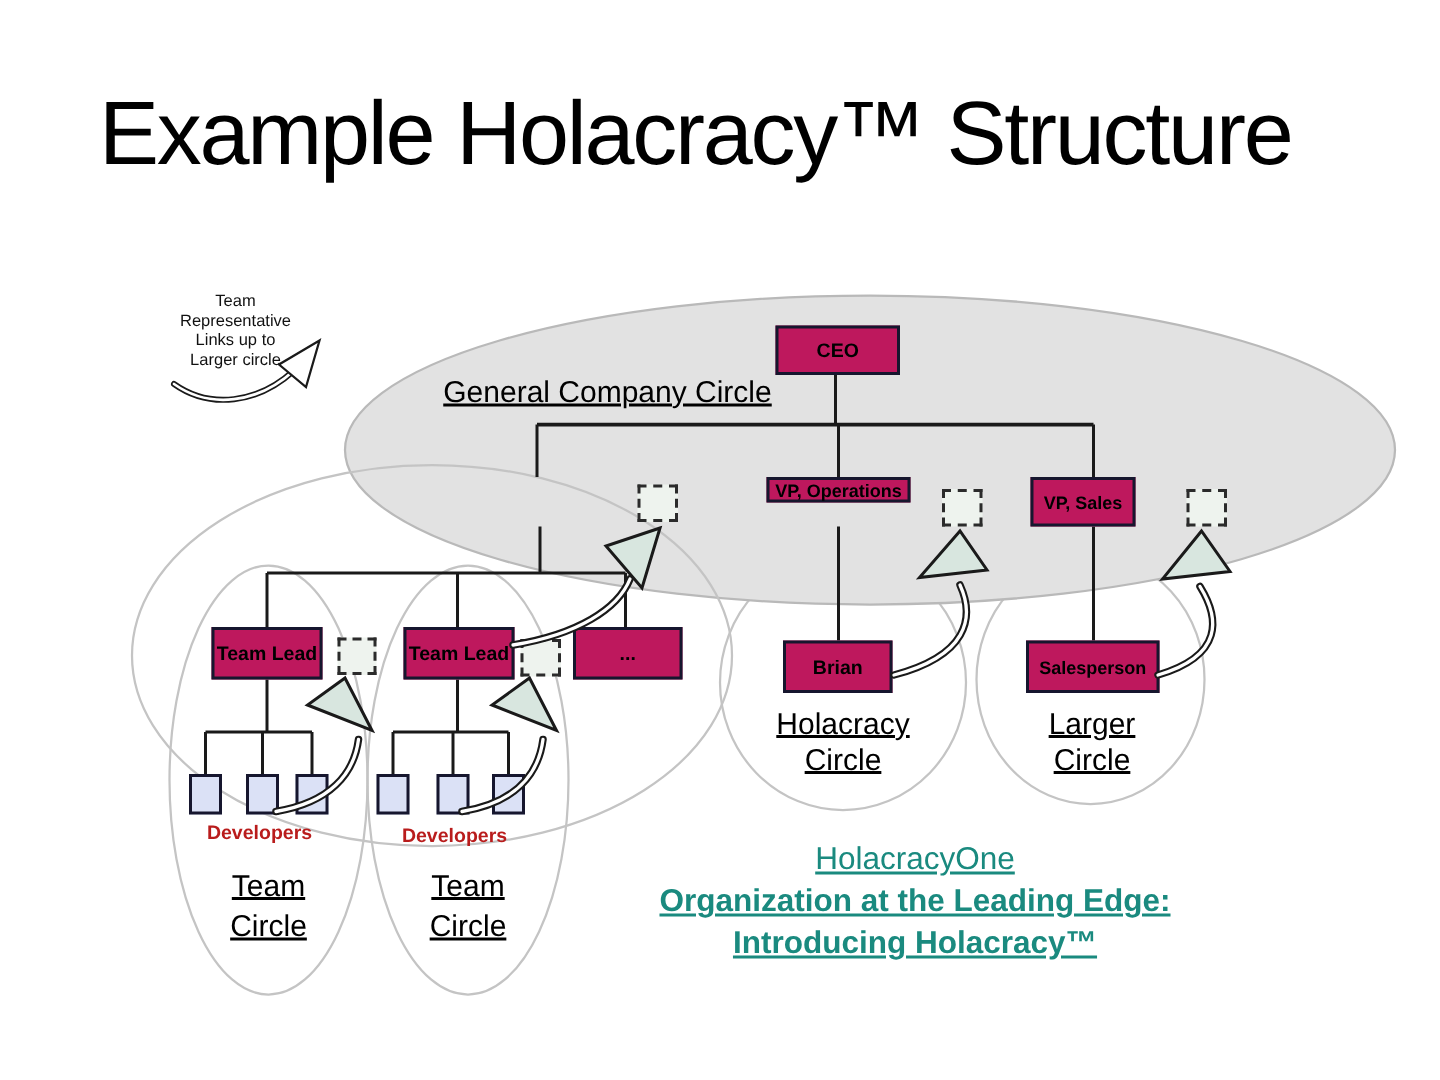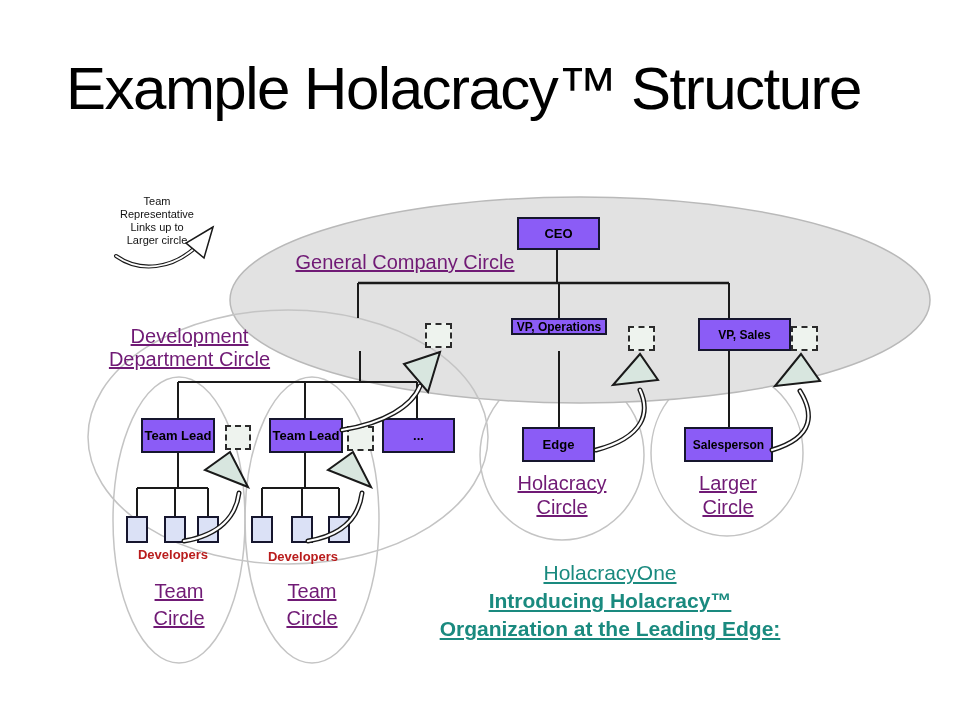--- a/index.html
+++ b/index.html
@@ -8,35 +8,35 @@
     font-family:Liberation Sans, sans-serif;
   }
   .abs{position:absolute;}
   #title{
     left:66px;top:54px;width:850px;height:70px;
     font-size:60px;letter-spacing:-1.5px;color:#000;white-space:nowrap;
   }
   svg.layer{position:absolute;left:0;top:0;width:960px;height:720px;}
   #arrow-layer{pointer-events:none;}
   .box{
-    position:absolute;background:#8b5cf6;border:2px solid #16162e;
+    position:absolute;background:#be185d;border:2px solid #16162e;
     display:flex;align-items:center;justify-content:center;
     font-weight:bold;font-size:12px;color:#000;box-sizing:border-box;
     text-align:center;line-height:1;
   }
   .box.lg{font-size:13px;}
   .dashed{
     position:absolute;background:#eef3ee;border:2px dashed #2b2b2b;box-sizing:border-box;
   }
   .sq{
     position:absolute;width:22px;height:27px;background:#dbe1f6;
     border:2px solid #16162e;box-sizing:border-box;
   }
   .glabel{
-    position:absolute;color:#701a75;font-size:20px;text-align:center;
+    position:absolute;color:#000000;font-size:20px;text-align:center;
     text-decoration:underline;line-height:23px;
   }
   .blabel{
     position:absolute;color:#b91c1c;font-size:13px;font-weight:bold;text-align:center;
   }
   #legend{
     position:absolute;left:92px;top:195px;width:130px;
     font-size:11px;line-height:13px;color:#111;text-align:center;
   }
   #footer{
@@ -81,24 +81,20 @@
       <path d="M208,488 V516"></path>
       <path d="M305,453 V488"></path>
       <path d="M262,488 H339"></path>
       <path d="M262,488 V516"></path>
       <path d="M302,488 V516"></path>
       <path d="M339,488 V516"></path>
     </g>
   </svg>
 
   <div class="glabel" style="left:285px;top:251px;width:240px;">General Company Circle</div>
-  <div class="glabel" style="left:92px;top:325px;width:195px;">
-    <span>Development</span><br>
-    <span>Department Circle</span>
-  </div>
   <div class="glabel" style="left:482px;top:471px;width:160px;line-height:24px;">
     <span>Holacracy</span><br>
     <span>Circle</span>
   </div>
   <div class="glabel" style="left:650px;top:471px;width:156px;line-height:24px;">
     <span>Larger</span><br>
     <span>Circle</span>
   </div>
   <div class="glabel" style="left:129px;top:578px;width:100px;line-height:27px;">
     <span>Team</span><br>
@@ -111,25 +107,25 @@
 
   <div id="legend">
     <span>Team</span><br>
     <span>Representative</span><br>
     <span>Links up to</span><br>
     <span>Larger circle</span>
   </div>
 
   <div class="box lg" style="left:517px;top:217px;width:83px;height:33px;">CEO</div>
   <div class="box" style="left:511px;top:318px;width:96px;height:17px;">VP, Operations</div>
-  <div class="box" style="left:687px;top:318px;width:93px;height:33px;margin-left:11px;">VP, Sales</div>
+  <div class="box" style="left:687px;top:318px;width:70px;height:33px;">VP, Sales</div>
   <div class="box lg" style="left:141px;top:418px;width:74px;height:35px;">Team Lead</div>
   <div class="box lg" style="left:269px;top:418px;width:74px;height:35px;">Team Lead</div>
   <div class="box lg" style="left:382px;top:418px;width:73px;height:35px;">...</div>
-  <div class="box lg" style="left:522px;top:427px;width:73px;height:35px;">Edge</div>
+  <div class="box lg" style="left:522px;top:427px;width:73px;height:35px;">Brian</div>
   <div class="box" style="left:684px;top:427px;width:89px;height:35px;">Salesperson</div>
 
   <div class="dashed" style="left:425px;top:323px;width:27px;height:25px;"></div>
   <div class="dashed" style="left:628px;top:326px;width:27px;height:25px;"></div>
   <div class="dashed" style="left:791px;top:326px;width:27px;height:25px;"></div>
   <div class="dashed" style="left:225px;top:425px;width:26px;height:25px;"></div>
   <div class="dashed" style="left:347px;top:426px;width:27px;height:25px;"></div>
 
   <div class="sq" style="left:126px;top:516px;"></div>
   <div class="sq" style="left:164px;top:516px;"></div>
@@ -169,17 +165,17 @@
     </g>
     <g>
       <path d="M308,541 C344,535 359,516 362,493" stroke="#1a1a1a" stroke-width="5" fill="none" stroke-linecap="round"></path>
       <path d="M308,541 C344,535 359,516 362,493" stroke="#ffffff" stroke-width="2.2" fill="none" stroke-linecap="round"></path>
       <polygon points="353,452 328,470 371,487" fill="#d8e6df" stroke="#1a1a1a" stroke-width="2"></polygon>
     </g>
   </svg>
 
   <div id="footer">
     <span class="tlink">HolacracyOne</span>
+    <span class="tlink bold">Organization at the Leading Edge:</span>
     <span class="tlink bold">Introducing Holacracy™</span>
-    <span class="tlink bold">Organization at the Leading Edge:</span>
   </div>
 
 </div>
 
 </body></html>

